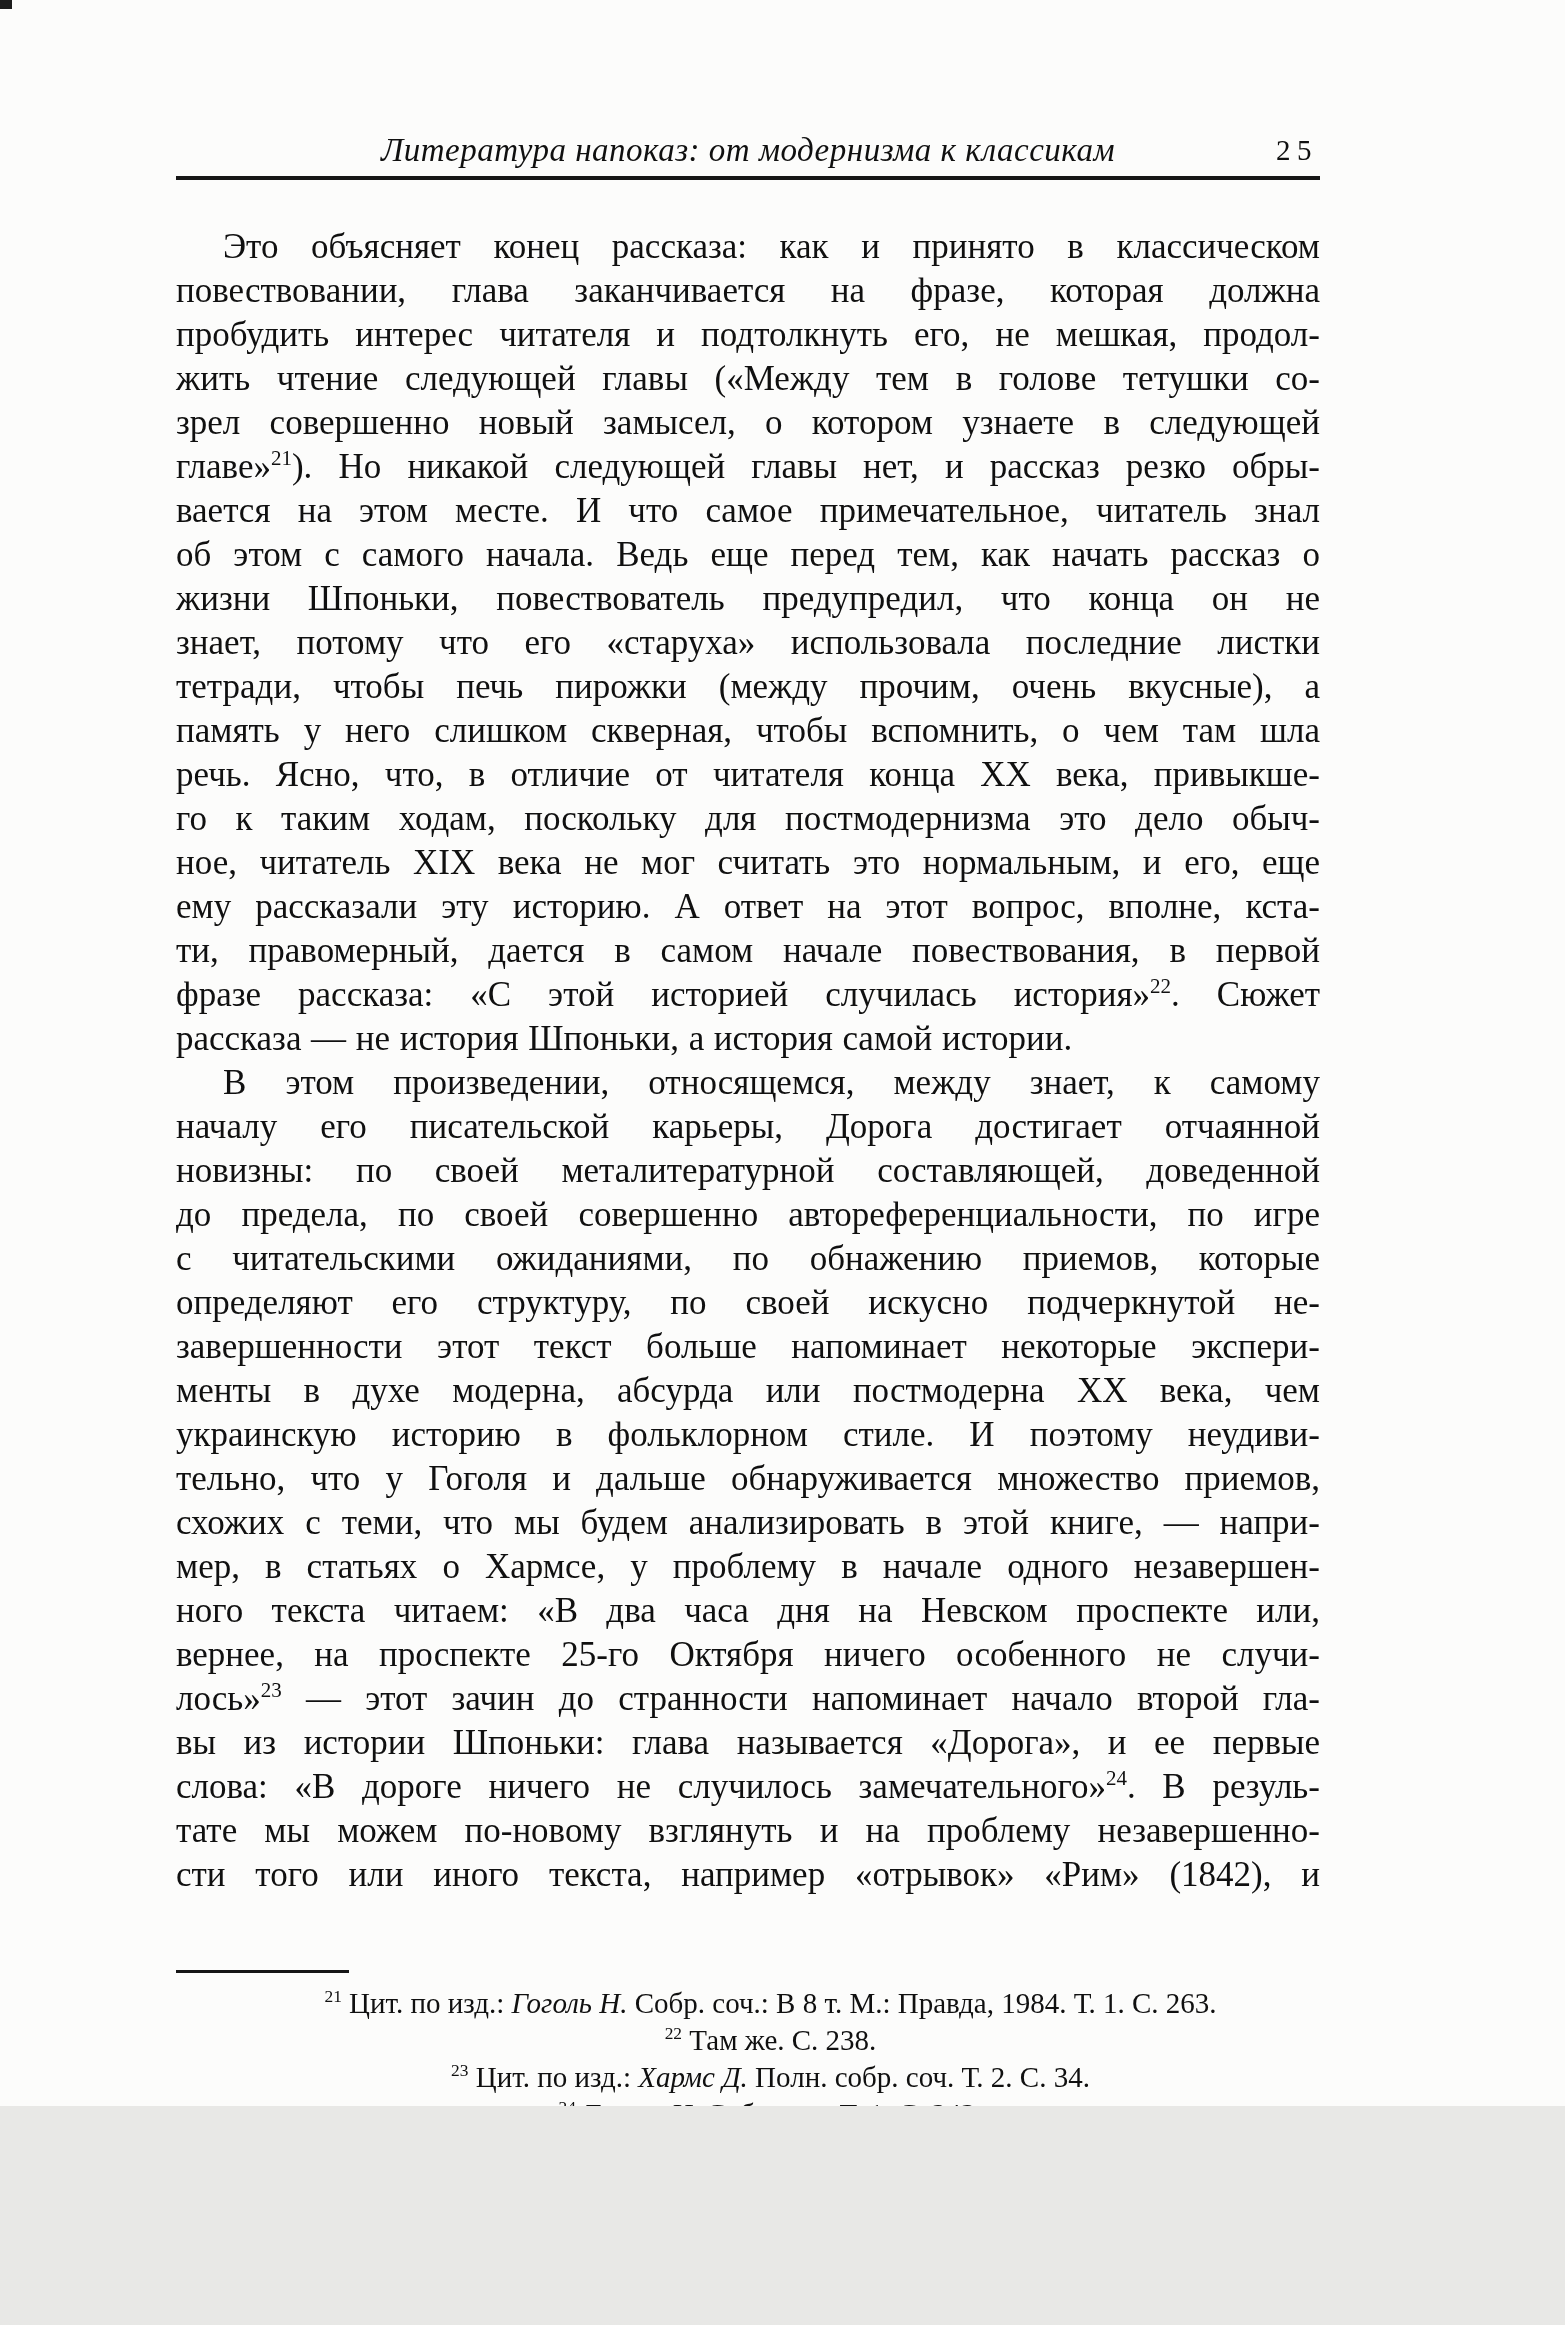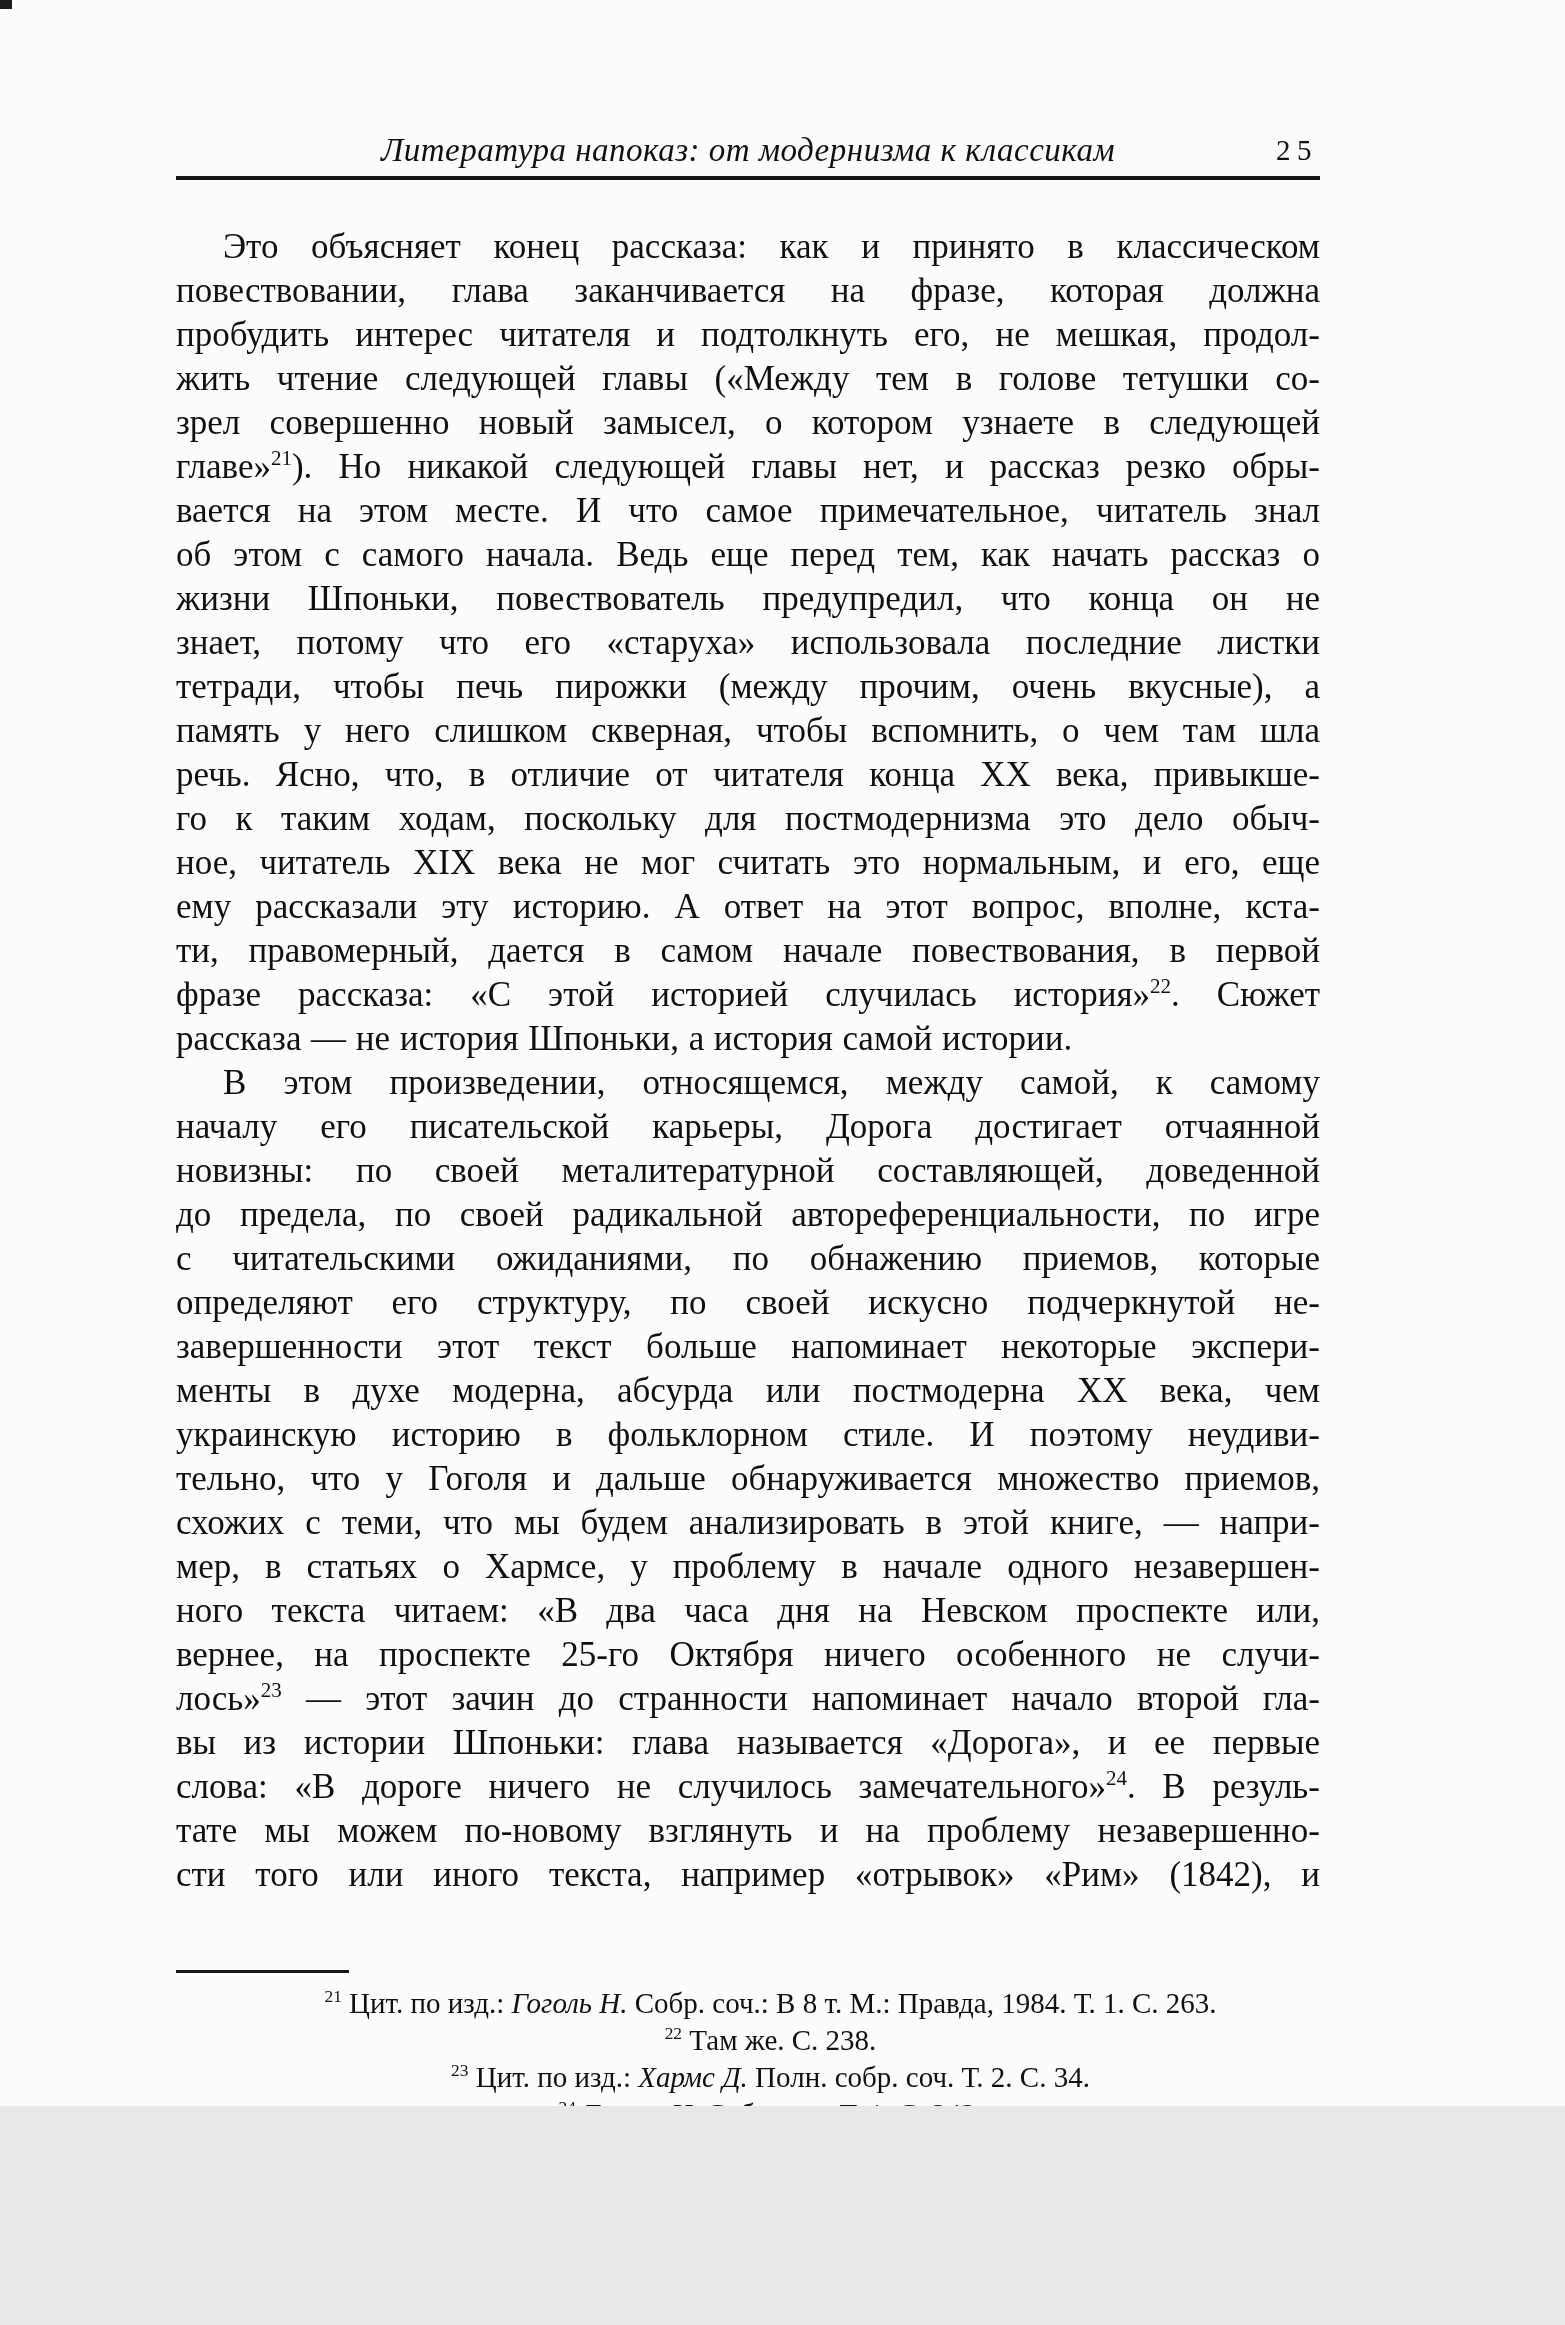--- a/index.html
+++ b/index.html
@@ -123,24 +123,24 @@
       <div class="line">знает, потому что его «старуха» использовала последние листки</div>
       <div class="line">тетради, чтобы печь пирожки (между прочим, очень вкусные), а</div>
       <div class="line">память у него слишком скверная, чтобы вспомнить, о чем там шла</div>
       <div class="line">речь. Ясно, что, в отличие от читателя конца XX века, привыкше-</div>
       <div class="line">го к таким ходам, поскольку для постмодернизма это дело обыч-</div>
       <div class="line">ное, читатель XIX века не мог считать это нормальным, и его, еще</div>
       <div class="line">ему рассказали эту историю. А ответ на этот вопрос, вполне, кста-</div>
       <div class="line">ти, правомерный, дается в самом начале повествования, в первой</div>
       <div class="line">фразе рассказа: «С этой историей случилась история»<sup>22</sup>. Сюжет</div>
       <div class="line lastline">рассказа — не история Шпоньки, а история самой истории.</div>
-      <div class="line indent">В этом произведении, относящемся, между самой, к самому</div>
+      <div class="line indent">В этом произведении, относящемся, между знает, к самому</div>
       <div class="line">началу его писательской карьеры, Дорога достигает отчаянной</div>
       <div class="line">новизны: по своей металитературной составляющей, доведенной</div>
-      <div class="line">до предела, по своей радикальной автореференциальности, по игре</div>
+      <div class="line">до предела, по своей совершенно автореференциальности, по игре</div>
       <div class="line">с читательскими ожиданиями, по обнажению приемов, которые</div>
       <div class="line">определяют его структуру, по своей искусно подчеркнутой не-</div>
       <div class="line">завершенности этот текст больше напоминает некоторые экспери-</div>
       <div class="line">менты в духе модерна, абсурда или постмодерна XX века, чем</div>
       <div class="line">украинскую историю в фольклорном стиле. И поэтому неудиви-</div>
       <div class="line">тельно, что у Гоголя и дальше обнаруживается множество приемов,</div>
       <div class="line">схожих с теми, что мы будем анализировать в этой книге, — напри-</div>
       <div class="line">мер, в статьях о Хармсе, у проблему в начале одного незавершен-</div>
       <div class="line">ного текста читаем: «В два часа дня на Невском проспекте или,</div>
       <div class="line">вернее, на проспекте 25-го Октября ничего особенного не случи-</div>

